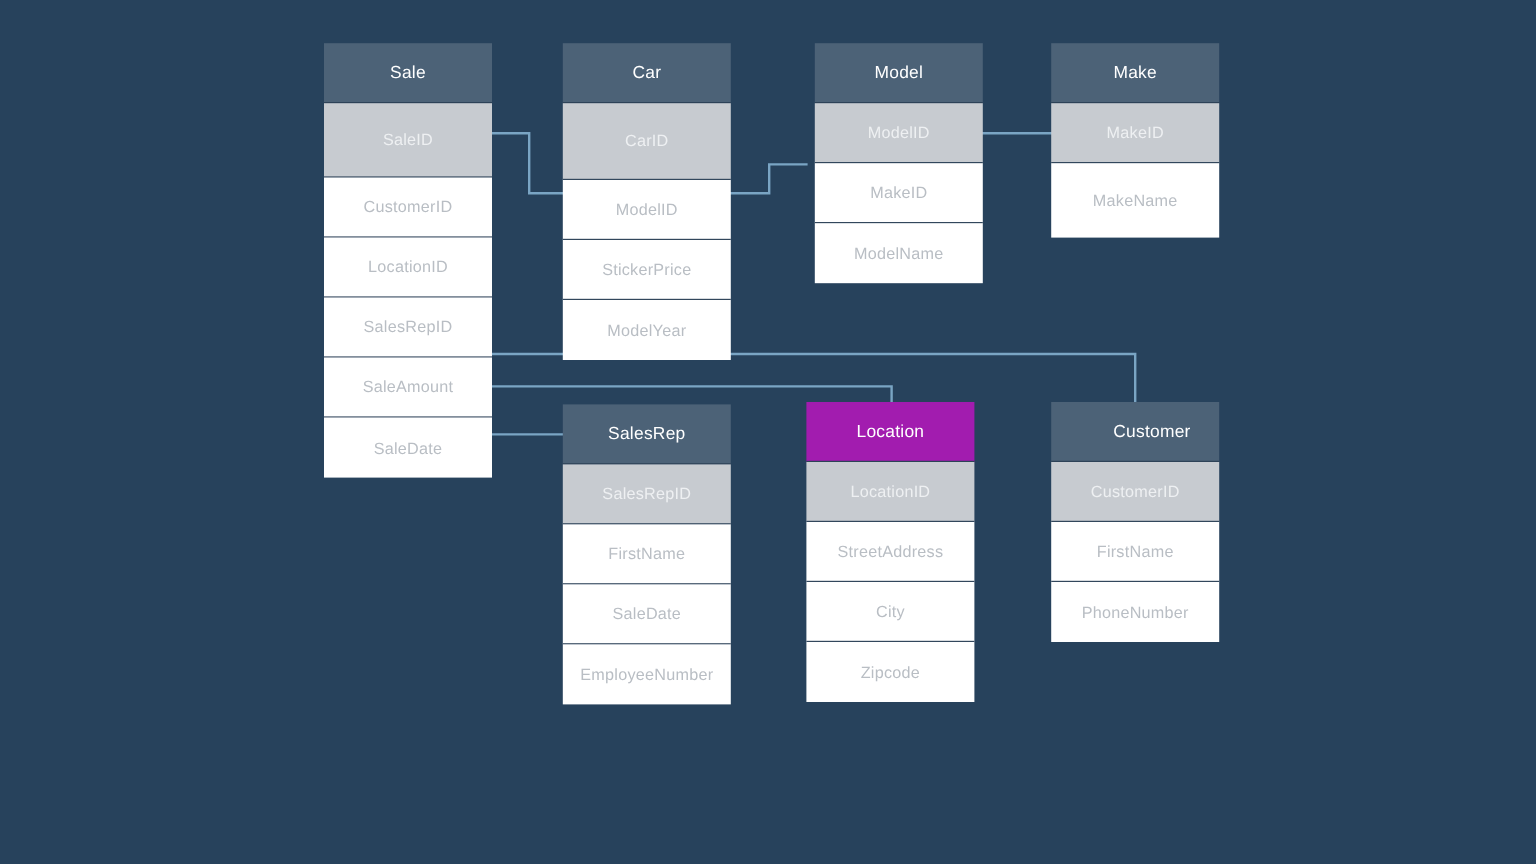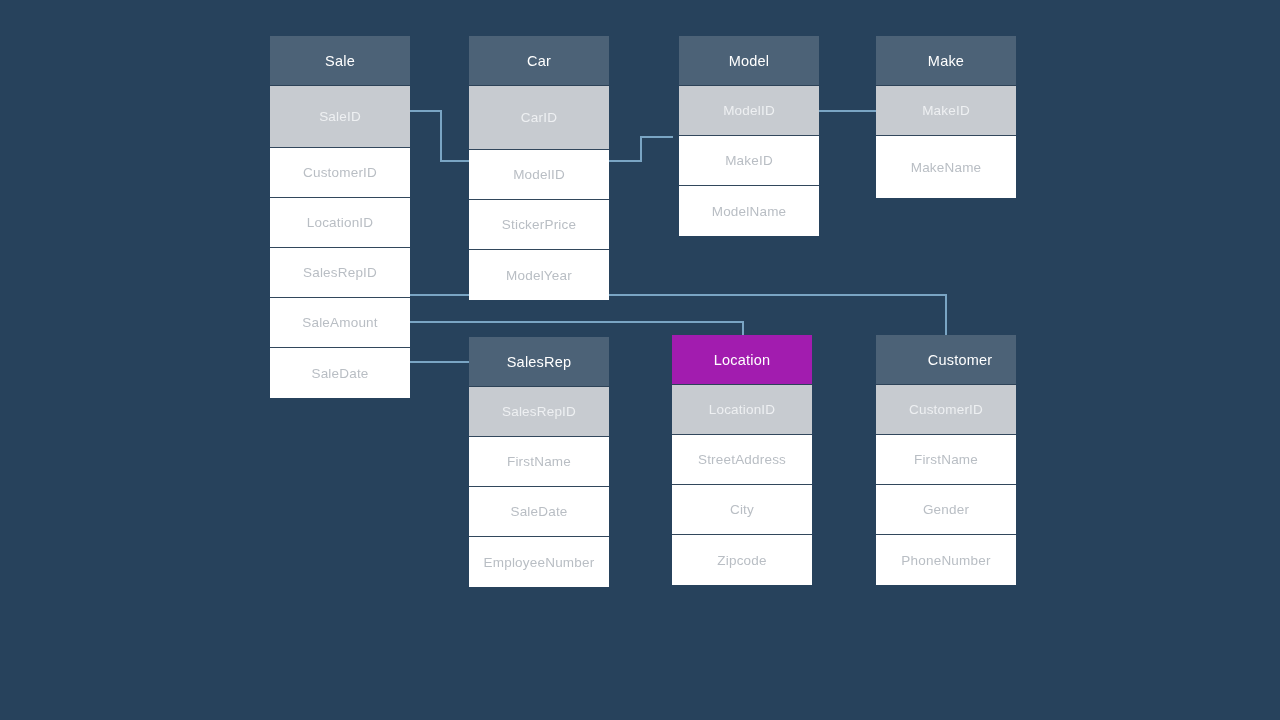--- a/index.html
+++ b/index.html
@@ -114,18 +114,17 @@
         <div class="entity-header" style="background: #a21caf; height: 50px;">Location</div>
         <div class="field pk" style="height: 50px;">LocationID</div>
         <div class="field" style="height: 50px;">StreetAddress</div>
         <div class="field" style="height: 50px;">City</div>
         <div class="field last" style="height: 50px;">Zipcode</div>
       </div>
       <div class="entity" style="left: 876px; top: 335px; width: 140px;">
         <div class="entity-header" style="background: rgb(76, 98, 119); height: 50px; padding-left: 28px;">Customer</div>
         <div class="field pk" style="height: 50px;">CustomerID</div>
         <div class="field" style="height: 50px;">FirstName</div>
-        <div class="field" style="height: 50px;">Gender</div>
         <div class="field last" style="height: 50px;">PhoneNumber</div>
       </div>
     </div>
 
 </div>
 
 </body></html>

